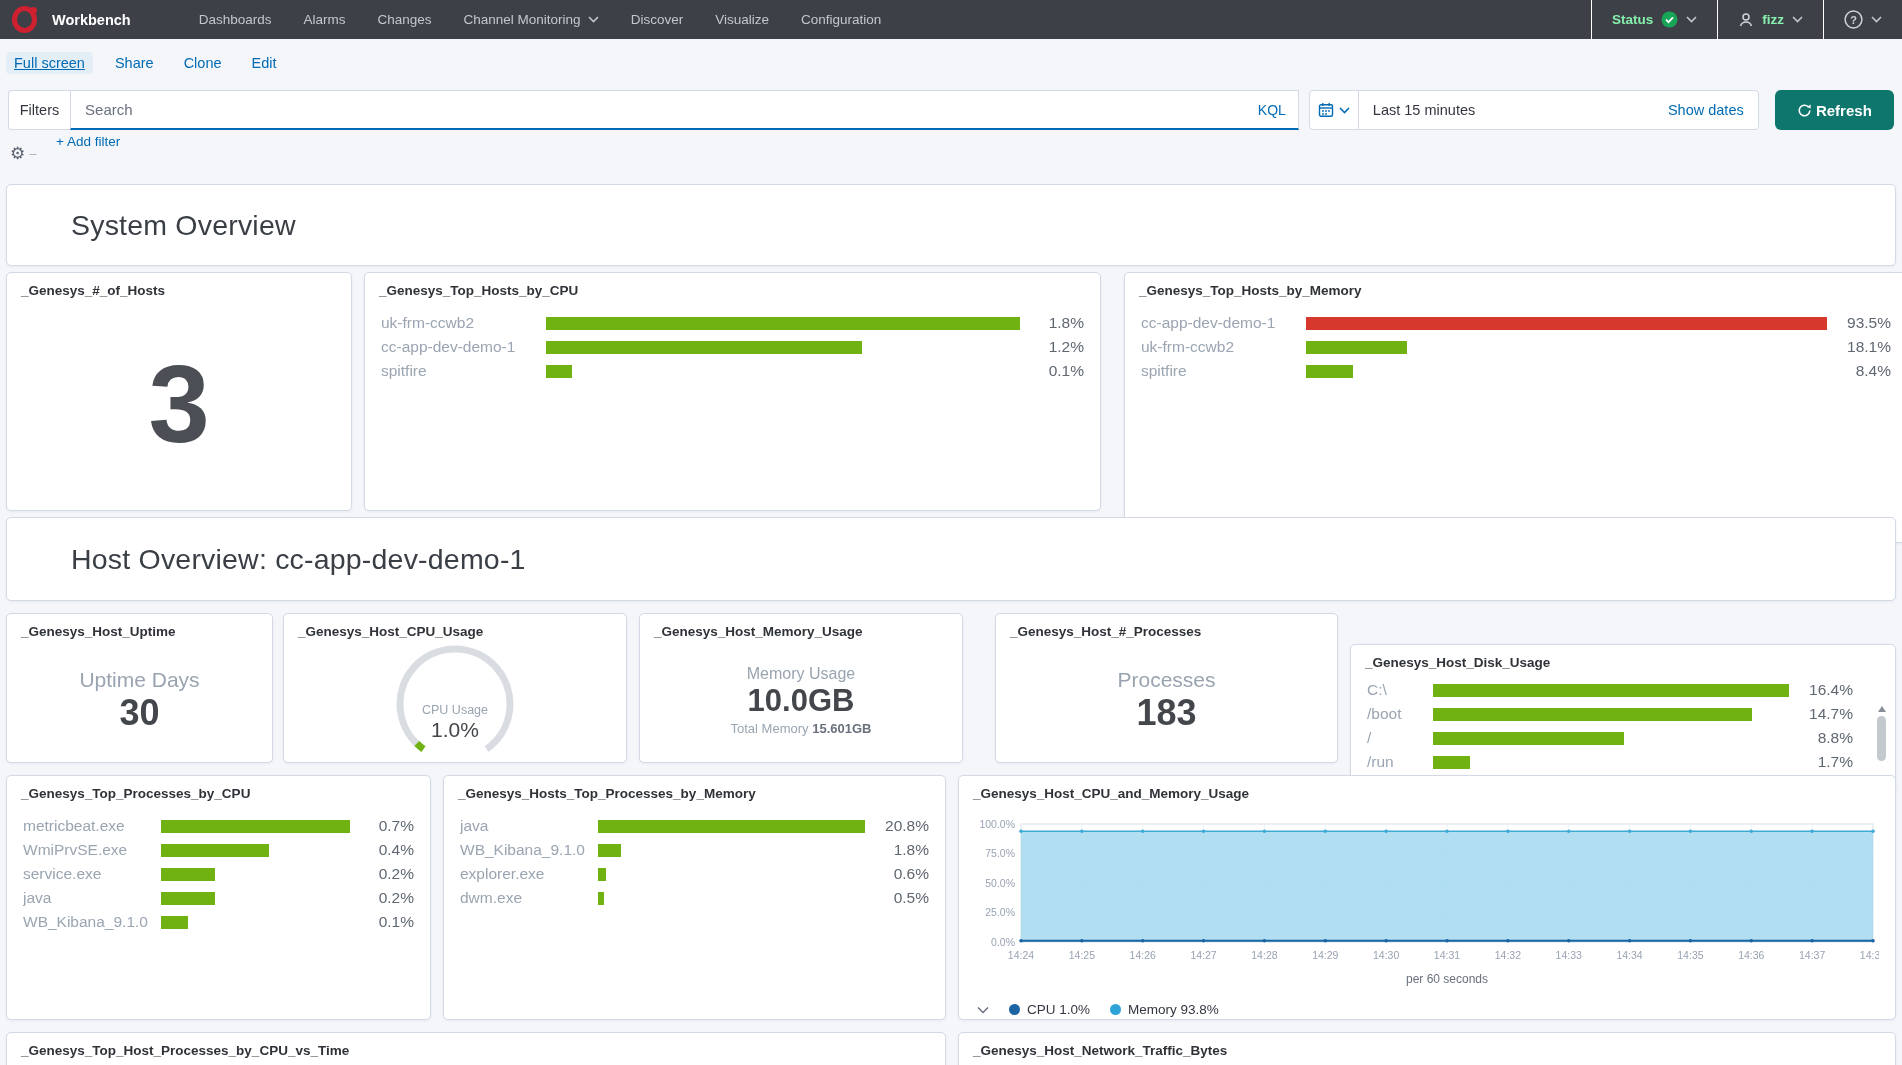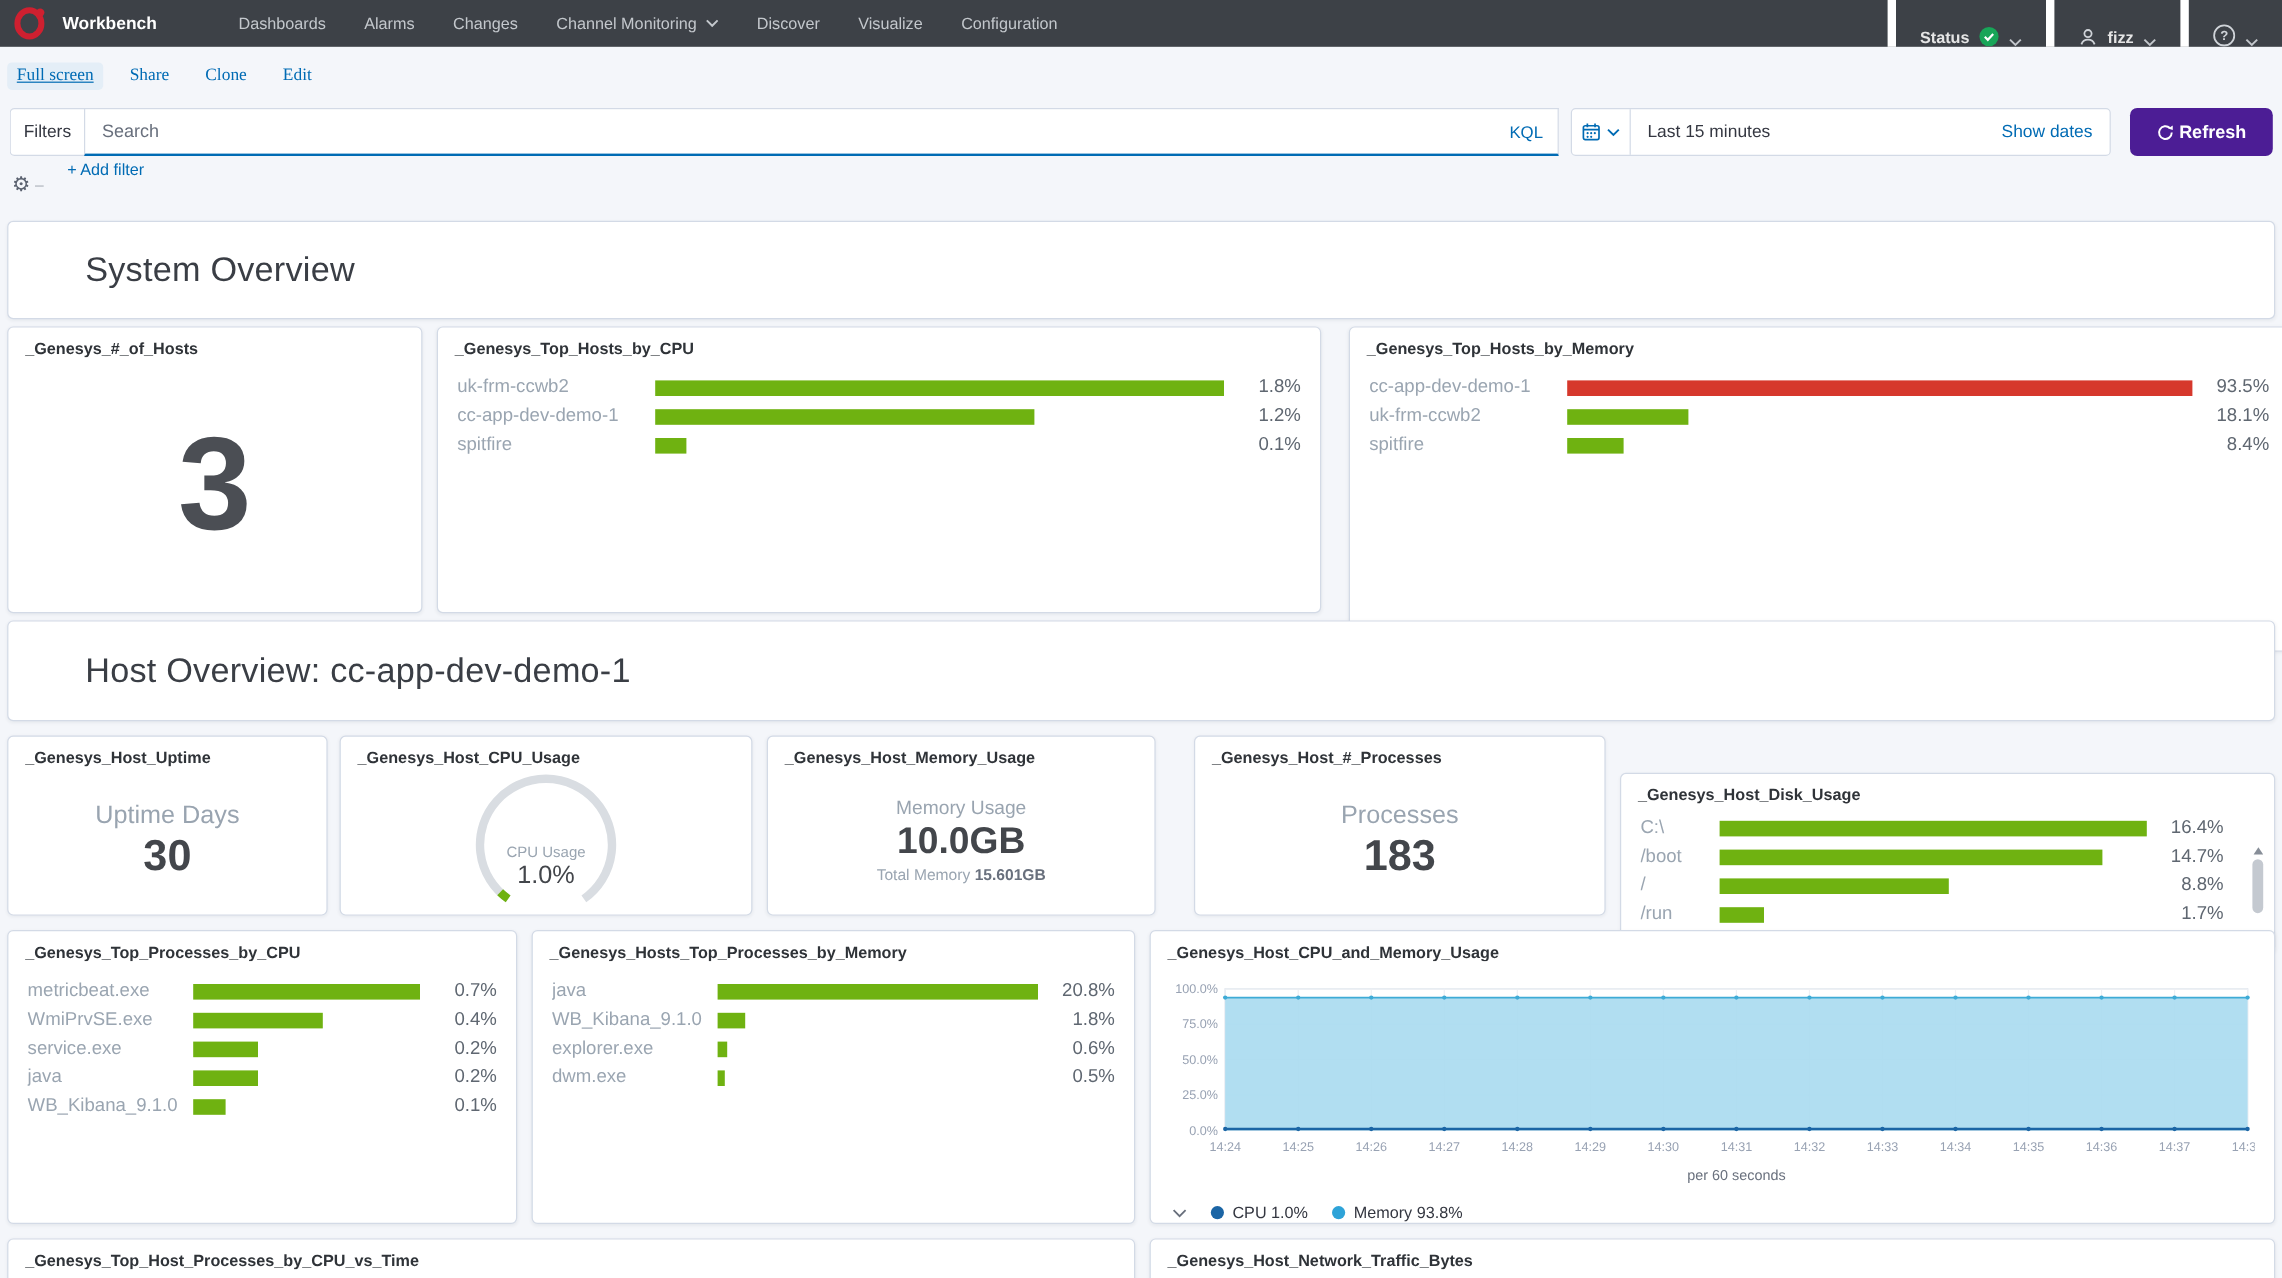--- a/index.html
+++ b/index.html
@@ -9,41 +9,41 @@
   }
   
   .nav{position:absolute;left:0;top:0;width:1902px;height:39px;background:#3d4147;
        display:flex;align-items:center;z-index:5;}
   .logo{width:26px;height:26px;margin:0 14px 0 12px;position:relative;}
   .logo .ring{position:absolute;left:0;bottom:0;width:15px;height:17px;border:5px solid #cf2030;border-radius:50%;}
   .logo .dot{position:absolute;right:1px;top:0;width:7px;height:7px;background:#cf2030;border-radius:50%;}
   .brand{color:#fff;font-weight:700;font-size:14.5px;margin-right:52px;}
   .navlink{color:#c3c7cc;font-size:13.5px;padding:0 16px;height:39px;display:flex;align-items:center;gap:7px;cursor:pointer;}
   .nav-right{margin-left:auto;display:flex;height:39px;}
-  .navsec{display:flex;align-items:flex-end;gap:8px;padding:0 20px;border-left:7px solid #ffffff;color:#e5e5e5;font-size:13.5px;font-weight:700;}
+  .navsec{display:flex;align-items:center;gap:8px;padding:0 20px;border-left:1px solid #ffffff;color:#86efac;font-size:13.5px;font-weight:700;}
   .chev{width:11px;height:7px;display:inline-block;}
   
-  .toolbar{position:absolute;left:6px;top:50px;height:26px;display:flex;align-items:center;gap:14px;font-family:Liberation Serif, serif;}
+  .toolbar{position:absolute;left:6px;top:50px;height:26px;display:flex;align-items:center;gap:14px;}
   .tlink{color:#006BB4;font-size:14.5px;padding:3px 8px;cursor:pointer;}
   .tlink.active{background:#e4eef7;border-radius:4px;text-decoration:underline;}
   
   .qrow{position:absolute;left:8px;top:90px;width:1886px;height:40px;display:flex;align-items:stretch;}
   .filters-btn{width:62px;background:#fff;border:1px solid #d3dae6;border-right:none;border-radius:4px 0 0 4px;
        display:flex;align-items:center;justify-content:center;font-size:14.5px;color:#343741;cursor:pointer;}
   .searchwrap{width:1222px;background:#fff;border:1px solid #d3dae6;border-bottom:2px solid #006BB4;
        display:flex;align-items:center;padding:0 12px;}
   .searchwrap input{border:none;outline:none;flex:1;font-size:15px;font-family:"Liberation Sans",sans-serif;color:#343741;background:transparent;}
   .searchwrap input::placeholder{color:#69707d;}
   .kql{color:#006BB4;font-size:14px;cursor:pointer;padding-left:10px;}
   .dategroup{margin-left:10px;width:455px;background:#fff;border:1px solid #d3dae6;border-radius:4px;
        display:flex;align-items:center;}
   .calbtn{width:48px;height:100%;display:flex;align-items:center;justify-content:center;gap:5px;border-right:1px solid #d3dae6;cursor:pointer;color:#006BB4;}
   .timetext{flex:1;padding-left:14px;font-size:14.5px;color:#343741;cursor:pointer;}
   .showdates{color:#006BB4;font-size:14.5px;padding-right:14px;cursor:pointer;}
-  .refresh-btn{margin-left:16px;width:121px;background:#4c1d95;color:#fff;border:none;border-radius:6px;
+  .refresh-btn{margin-left:16px;width:121px;background:#0f766e;color:#fff;border:none;border-radius:6px;
        display:flex;align-items:center;justify-content:center;gap:4px;font-size:15px;font-weight:700;cursor:pointer;font-family:"Liberation Sans",sans-serif;}
   .addfilter{position:absolute;left:56px;top:134px;color:#006BB4;font-size:13.5px;cursor:pointer;}
   .gearwrap{position:absolute;left:10px;top:143px;color:#5b6270;font-size:17px;display:flex;align-items:center;gap:4px;}
   .gearwrap .dash{color:#aab0b8;font-size:13px;}
   
   .card{position:absolute;background:#fff;border:1px solid #d3dae6;border-radius:5px;box-shadow:0 1px 3px rgba(25,35,55,.06);box-sizing:border-box;}
   .seccard{display:flex;align-items:center;padding-left:64px;}
   .sectitle{font-size:28.5px;color:#3a3e45;letter-spacing:.2px;}
   .panel{display:flex;flex-direction:column;}
   .ptitle{font-size:13.5px;font-weight:700;color:#2f3338;padding:10px 14px 0 14px;white-space:nowrap;overflow:hidden;}

